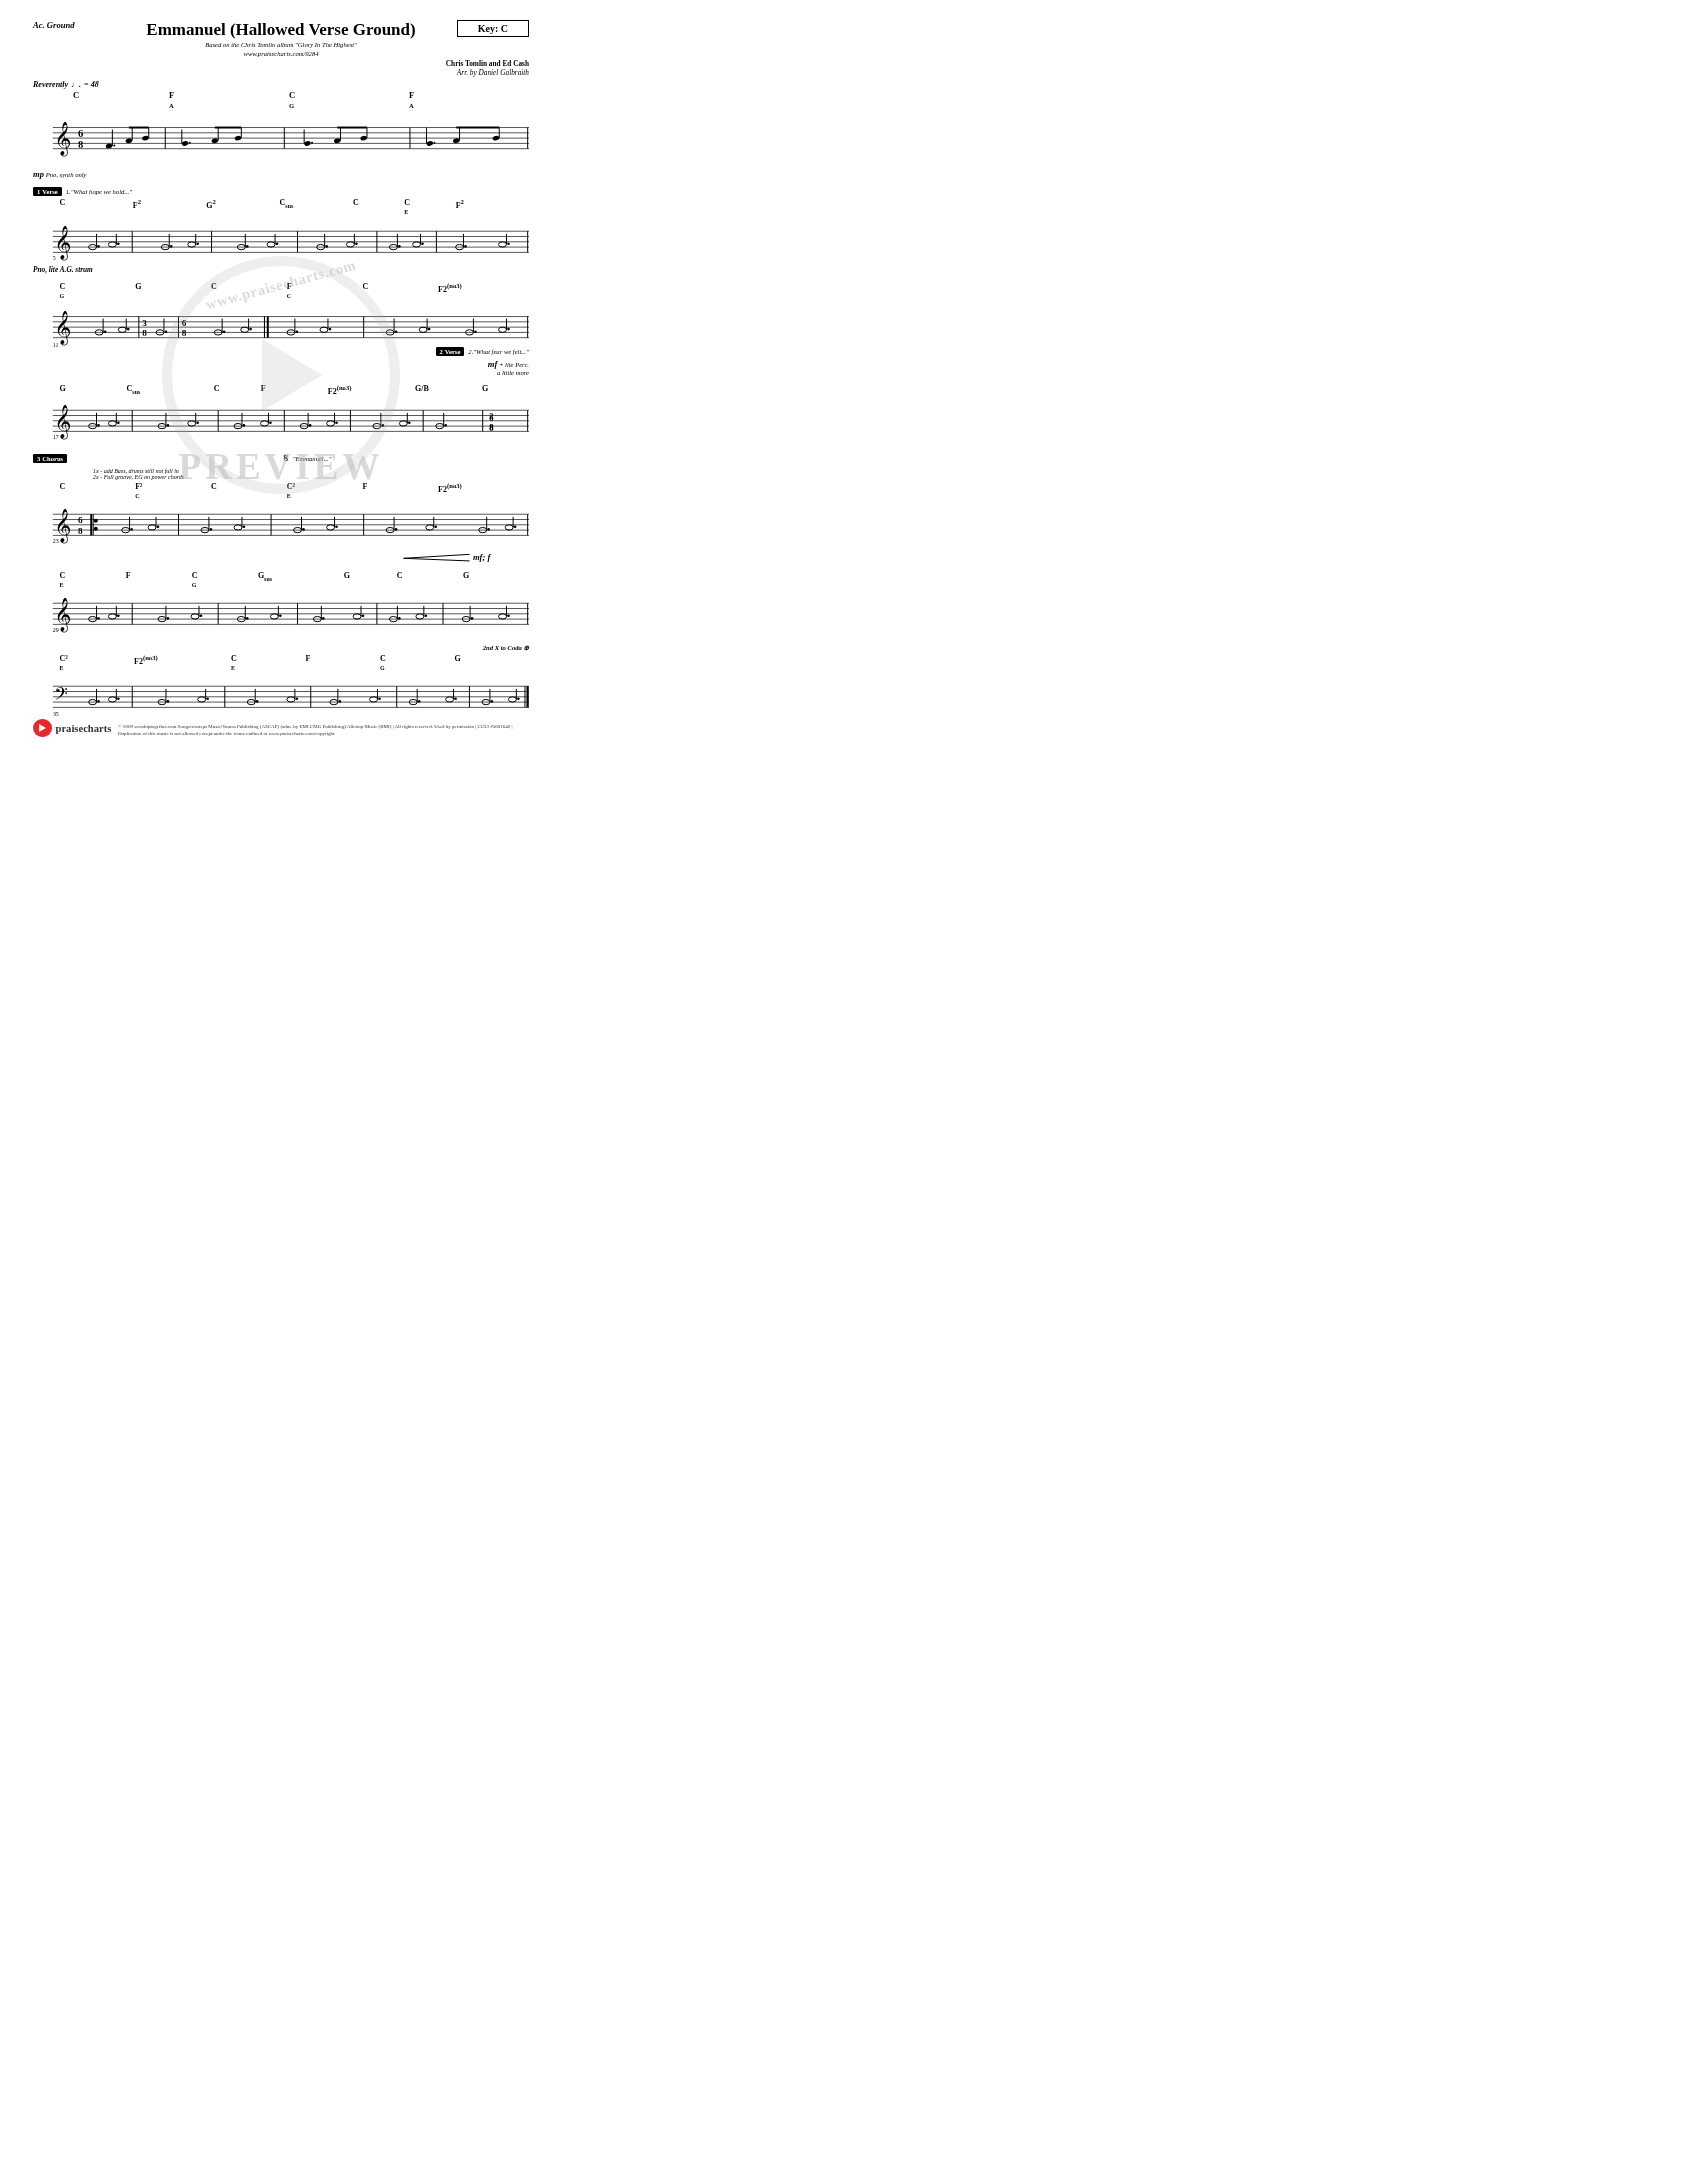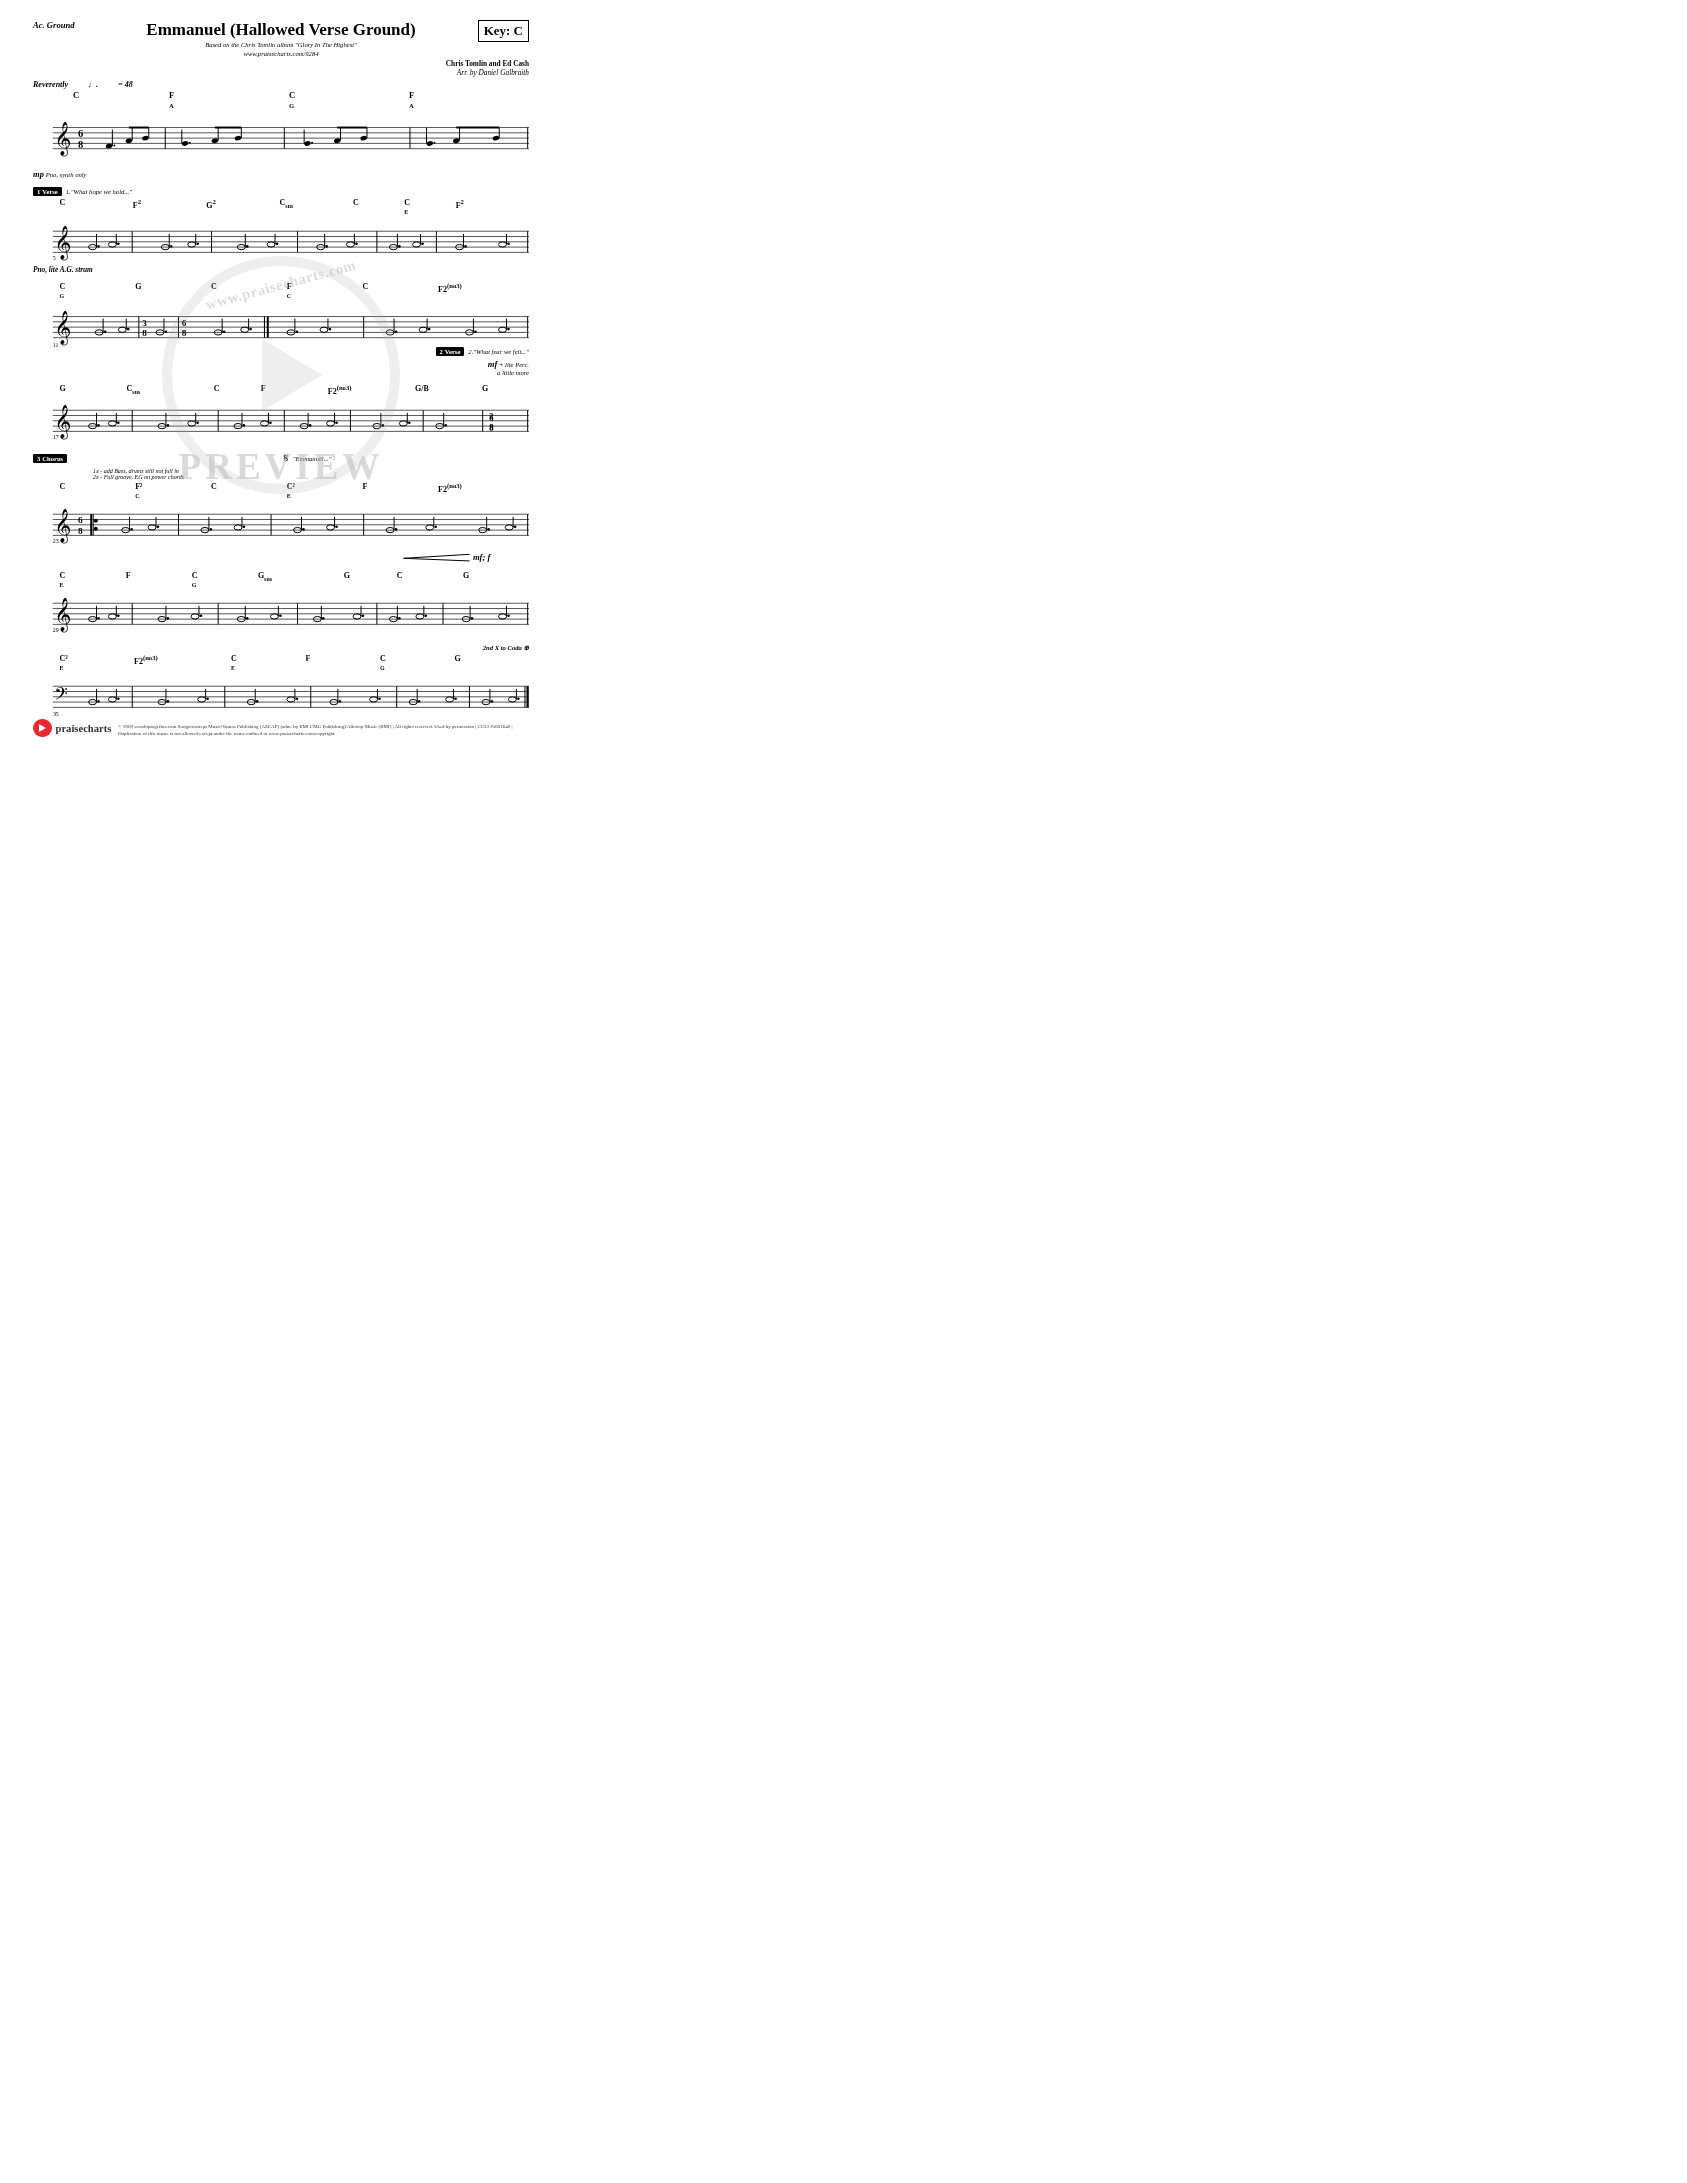--- a/index.html
+++ b/index.html
@@ -35,22 +35,22 @@
       font-size: 8.6px;
       font-weight: bold;
       font-style: italic;
     }
 
     .key-box {
       position: absolute;
       right: 0;
       top: 0;
       border: 1.3px solid #000;
-      padding: 2px 5px;
-      font-size: 13px;
+      padding: 2px 20px;
+      font-size: 10px;
       font-weight: bold;
     }
 
     .title {
       font-size: 17px;
       font-weight: bold;
       margin-bottom: 1.3px;
     }
 
     .subtitle {
@@ -78,21 +78,21 @@
       font-style: italic;
     }
 
     .tempo-marking {
       font-size: 8px;
       font-style: italic;
       font-weight: bold;
       margin-bottom: 1.3px;
       display: flex;
       align-items: center;
-      gap: 20px;
+      gap: 3px;
     }
 
     
     .music-staff {
       width: 100%;
       margin-bottom: 1.3px;
     }
 
     .staff-annotation {
       font-size: 6.6px;

